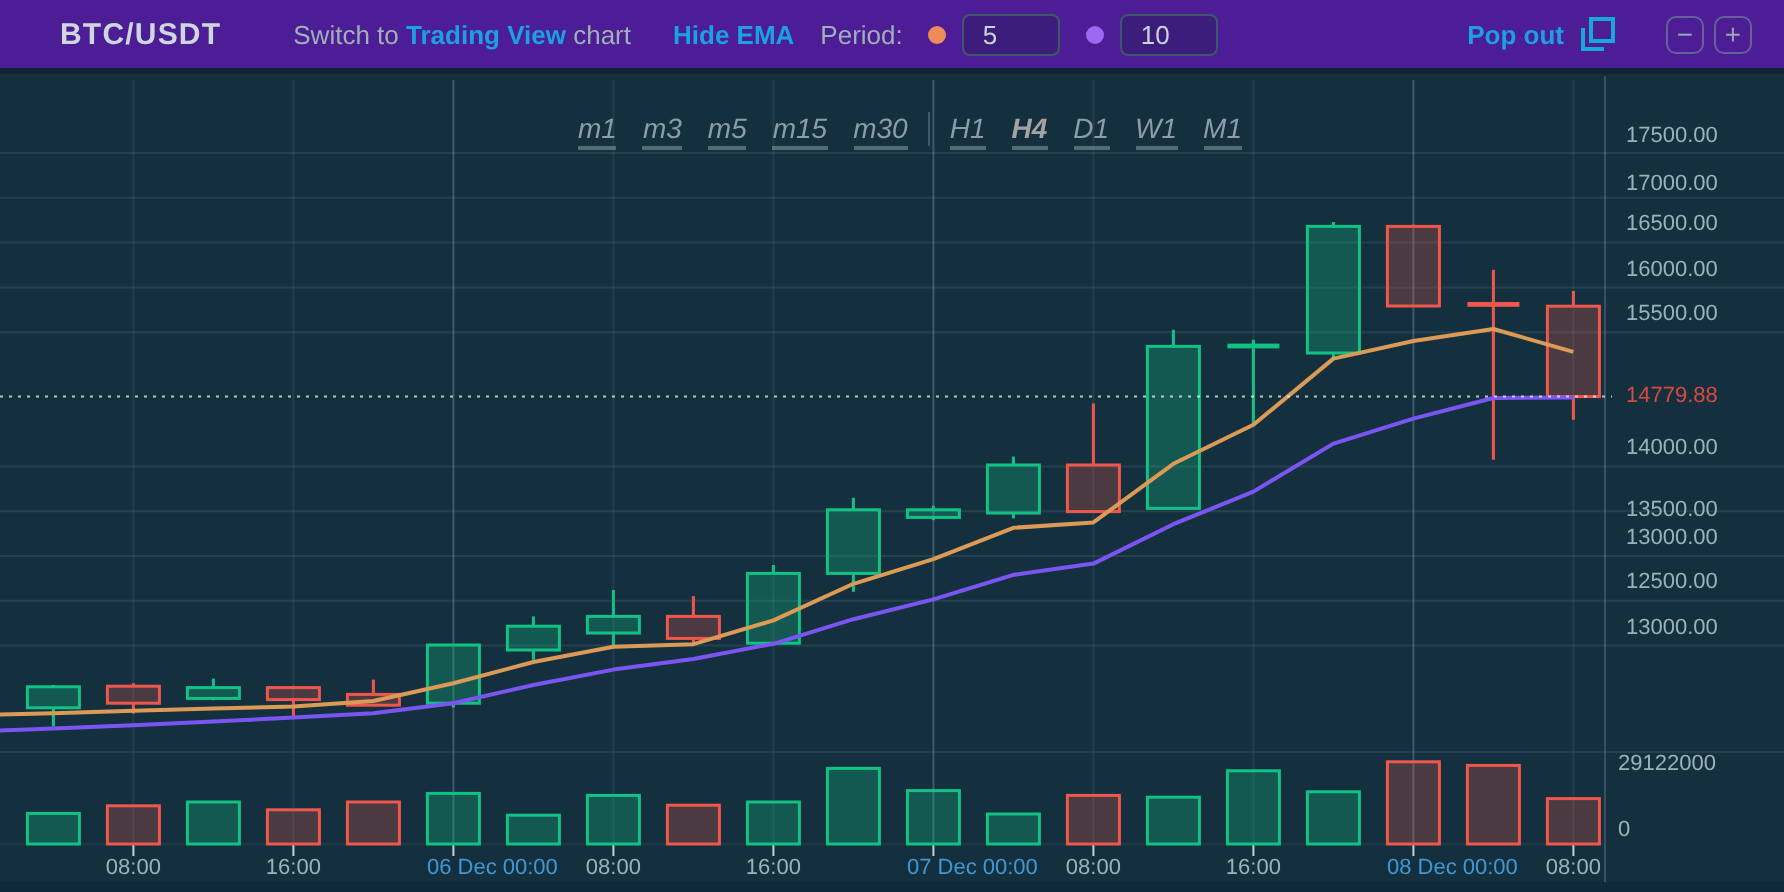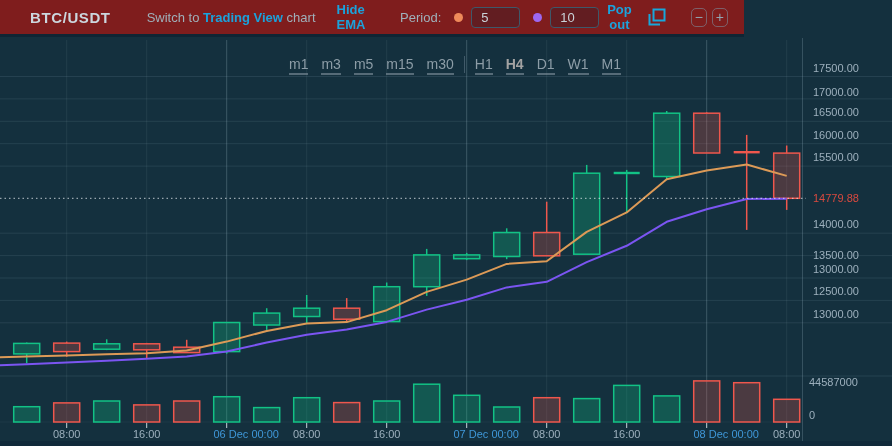--- a/index.html
+++ b/index.html
@@ -1,19 +1,19 @@
 <!DOCTYPE html>
 <html><head>
 <meta charset="utf-8">
 <style>
   html,body{margin:0;padding:0;background:#0d2230;}
   .app{position:relative;width:892px;height:446px;background:#14303e;overflow:hidden;
        font-family:"Liberation Sans",sans-serif;-webkit-font-smoothing:antialiased;}
   
-  .header{position:absolute;left:0;top:0;width:744px;height:37px;background:#7f1d1d;
+  .header{position:absolute;left:0;top:0;width:892px;height:37px;background:#4c1d95;
           border-bottom:3px solid #0f2534;display:flex;align-items:center;
           padding:0 16px 0 30px;box-sizing:border-box;z-index:10;}
   .symbol{font-size:15px;font-weight:bold;color:#ccd7de;letter-spacing:.6px;margin-right:36px;}
   .switch{font-size:13px;color:#9fb0ba;white-space:nowrap;}
   .link{color:#1ba2dc;text-decoration:none;cursor:pointer;}
   .bold{font-weight:bold;}
   .hide-ema{margin-left:21px;font-size:13px;}
   .period-label{margin-left:13px;font-size:13px;color:#9fb0ba;}
   .dot{width:9px;height:9px;border-radius:50%;display:inline-block;margin-left:13px;flex:none;}
   .dot.orange{background:#ef8a5a;}
@@ -22,21 +22,21 @@
                 border:1px solid #3e586a;border-radius:4px;color:#c9d3d9;font-size:13px;
                 padding:0 0 0 9px;font-family:"Liberation Sans",sans-serif;outline:none;}
   .spacer{flex:1;}
   .popout{font-size:13px;text-align:center;}
   .popout-icon{margin-left:8px;width:18px;height:18px;display:inline-block;cursor:pointer;}
   .zoom-btn{width:19px;height:19px;margin-left:5px;background:transparent;cursor:pointer;
             border:1px solid rgba(125,150,165,.55);border-radius:5px;color:#93a6b2;
             font-size:14px;line-height:15px;padding:0;font-family:"Liberation Sans",sans-serif;}
   .zoom-btn.first{margin-left:25px;}
   
-  .tf-row{position:absolute;left:289px;top:56px;display:flex;align-items:flex-start;z-index:5;}
+  .tf-row{position:absolute;left:289px;top:56px;display:flex;align-items:flex-start;z-index:5;font-style:italic;}
   .tf{font-size:14px;color:#8d9da7;margin-right:13px;cursor:pointer;
       border-bottom:2px solid rgba(141,157,168,.55);padding-bottom:1px;}
   .tf.active{color:#a3a3a3;font-weight:bold;}
   .tf-divider{width:1px;height:17px;background:rgba(150,170,185,.35);margin:0 10px 0 -3px;}
   
   .chart{position:absolute;left:0;top:0;width:872px;height:446px;z-index:1;cursor:crosshair;}
   .chart svg{position:absolute;left:0;top:0;}
   .grid-h{stroke:rgba(157,184,200,.13);stroke-width:1;}
   .grid-v{stroke:rgba(157,184,200,.10);stroke-width:1;}
   .grid-v.major{stroke:rgba(157,184,200,.30);}
@@ -182,21 +182,21 @@
       <div class="price-label" style="top: 86px;">17000.00</div>
       <div class="price-label" style="top: 106.3px;">16500.00</div>
       <div class="price-label" style="top: 128.7px;">16000.00</div>
       <div class="price-label" style="top: 151.1px;">15500.00</div>
       <div class="price-label" style="top: 218.2px;">14000.00</div>
       <div class="price-label" style="top: 249px;">13500.00</div>
       <div class="price-label" style="top: 263px;">13000.00</div>
       <div class="price-label" style="top: 285.4px;">12500.00</div>
       <div class="price-label" style="top: 307.8px;">13000.00</div>
       <div class="price-label current" style="top: 192.3px;">14779.88</div>
-      <div class="vol-label" style="top: 376px;">44587000</div>
+      <div class="vol-label" style="top: 376px;">29122000</div>
       <div class="vol-label" style="top: 409px;">0</div>
       <div class="x-label" style="left: 66.7px;">08:00</div>
       <div class="x-label" style="left: 146.7px;">16:00</div>
       <div class="x-label major" style="left: 226.7px;">06 Dec 00:00</div>
       <div class="x-label" style="left: 306.7px;">08:00</div>
       <div class="x-label" style="left: 386.7px;">16:00</div>
       <div class="x-label major" style="left: 466.7px;">07 Dec 00:00</div>
       <div class="x-label" style="left: 546.7px;">08:00</div>
       <div class="x-label" style="left: 626.7px;">16:00</div>
       <div class="x-label major" style="left: 706.7px;">08 Dec 00:00</div>

